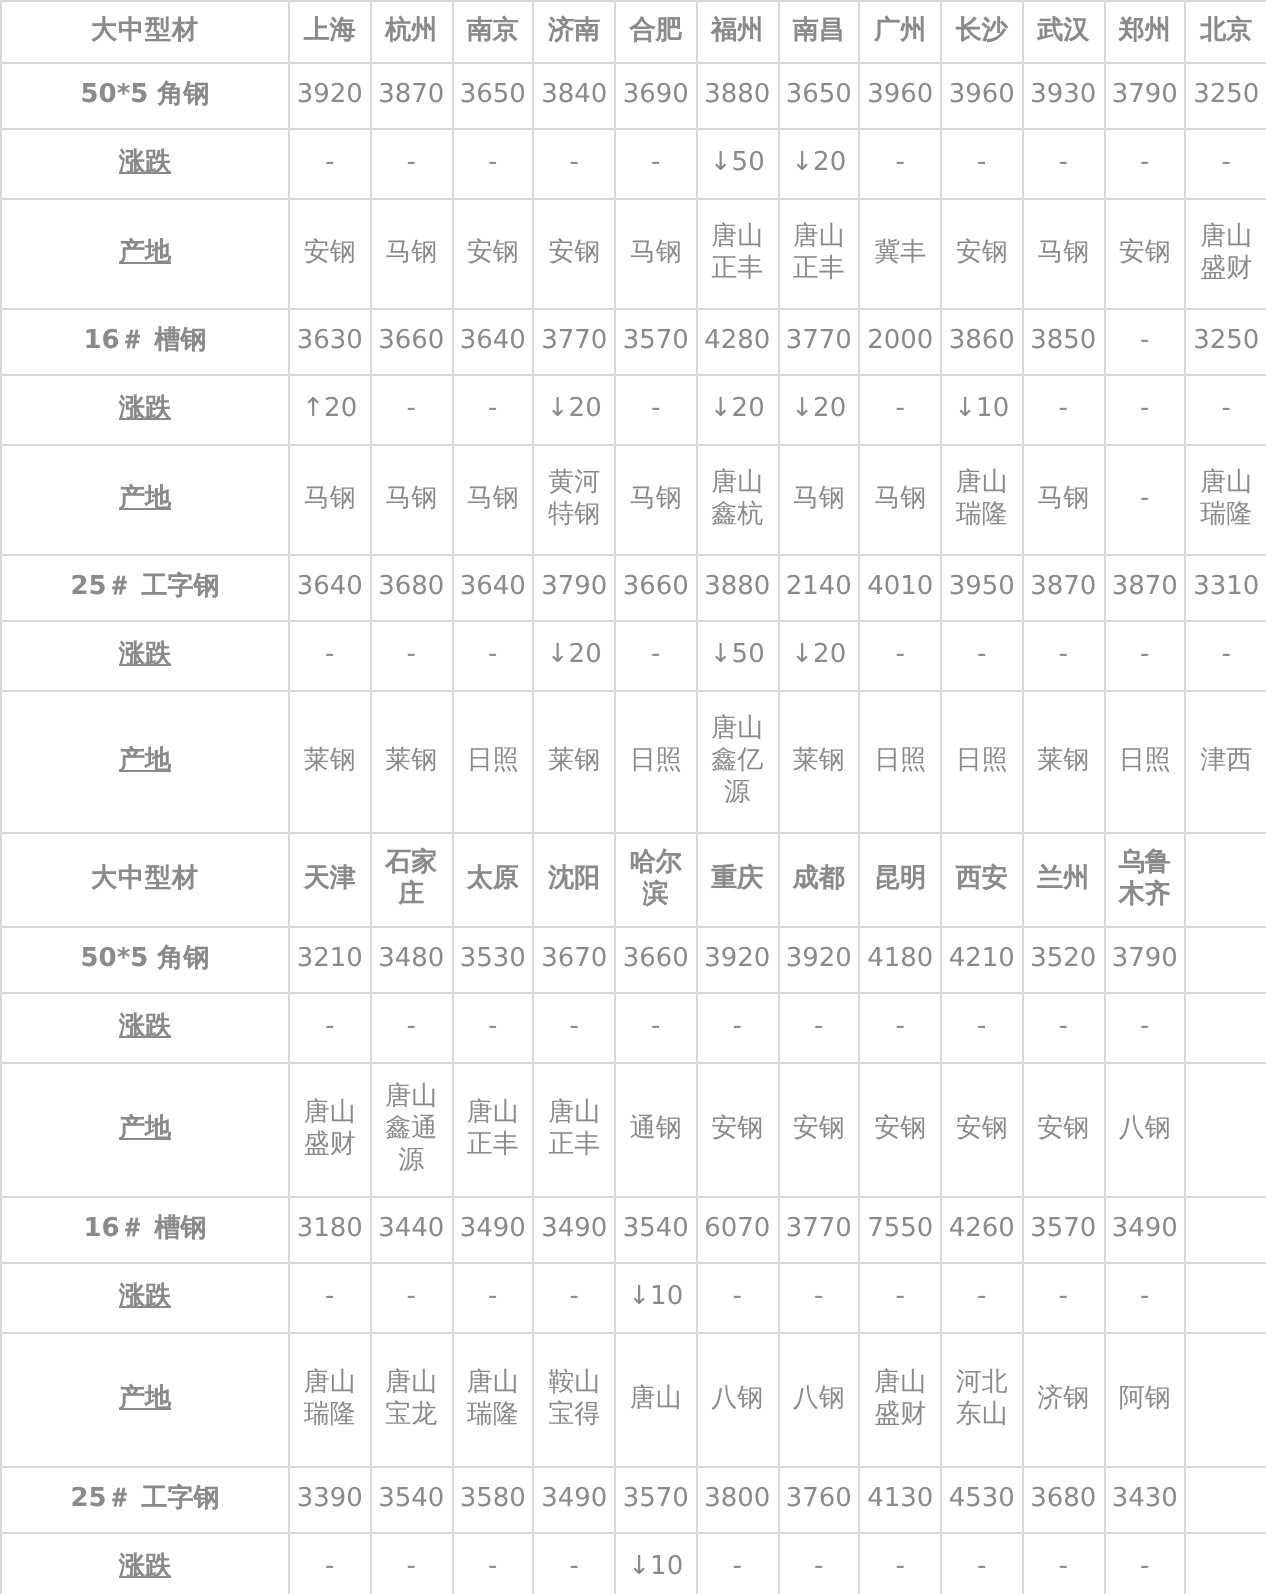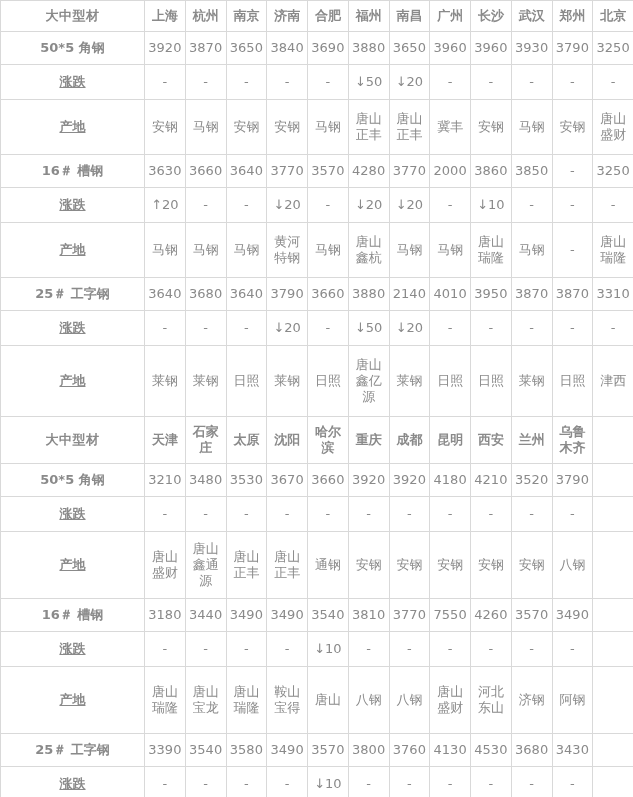--- a/index.html
+++ b/index.html
@@ -309,21 +309,21 @@
         <td class="origin">八钢</td>
         <td class="origin empty"></td>
       </tr>
       <tr class="r-price">
         <td class="rowlabel plain">16＃ 槽钢</td>
         <td class="price">3180</td>
         <td class="price">3440</td>
         <td class="price">3490</td>
         <td class="price">3490</td>
         <td class="price">3540</td>
-        <td class="price">3810</td>
+        <td class="price">6070</td>
         <td class="price">3770</td>
         <td class="price">7550</td>
         <td class="price">4260</td>
         <td class="price">3570</td>
         <td class="price">3490</td>
         <td class="price empty"></td>
       </tr>
       <tr class="r-chg">
         <td class="rowlabel soft">涨跌</td>
         <td class="chg chg-flat">-</td>

